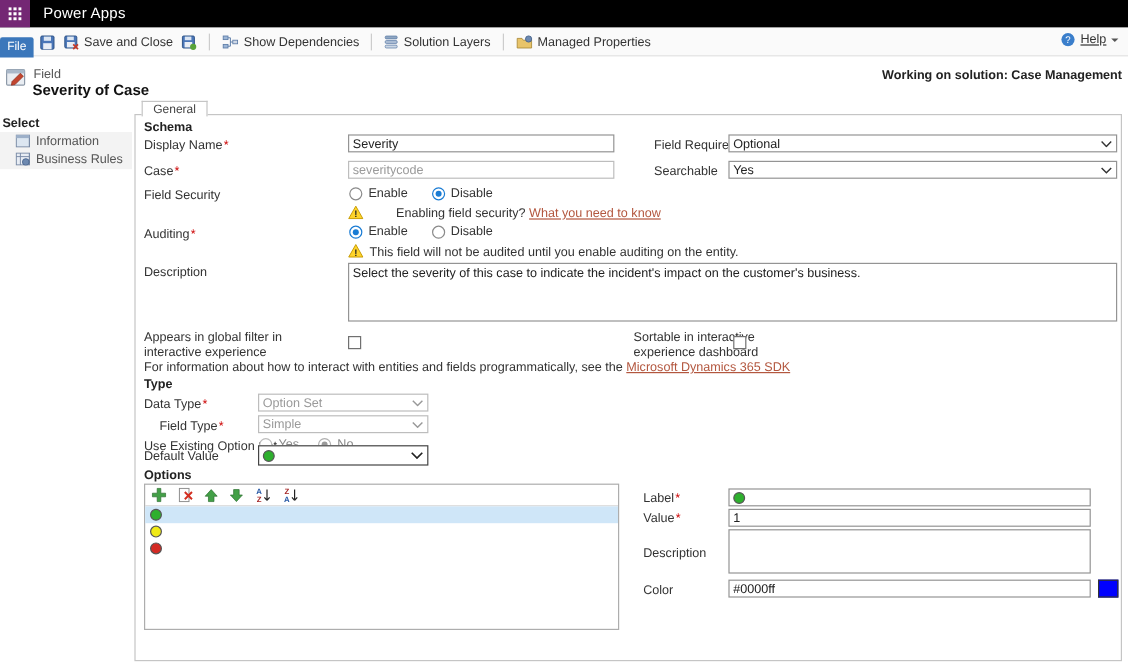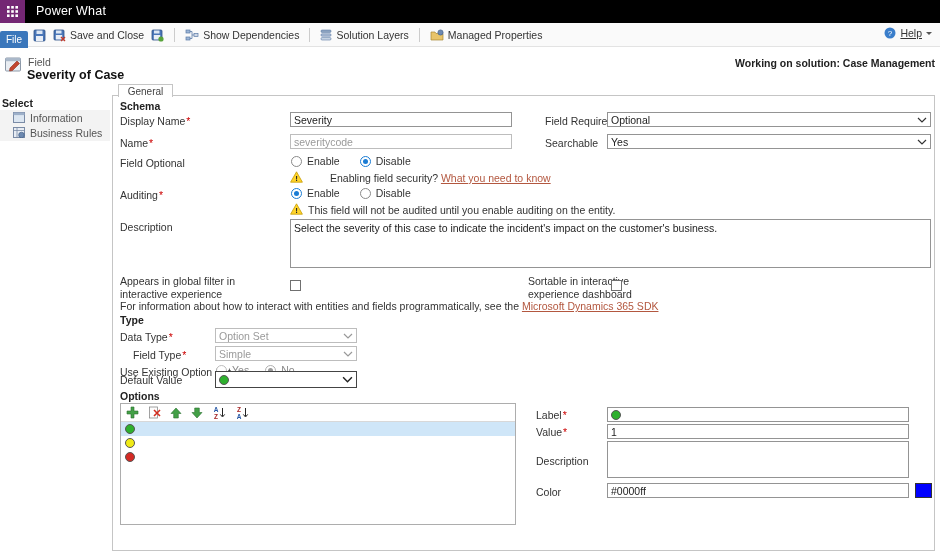--- a/index.html
+++ b/index.html
@@ -75,21 +75,21 @@
             <rect x="8.4" y="0" width="2.6" height="2.6"></rect>
           <rect x="0" y="4.2" width="2.6" height="2.6"></rect>
             <rect x="4.2" y="4.2" width="2.6" height="2.6"></rect>
             <rect x="8.4" y="4.2" width="2.6" height="2.6"></rect>
           <rect x="0" y="8.4" width="2.6" height="2.6"></rect>
             <rect x="4.2" y="8.4" width="2.6" height="2.6"></rect>
             <rect x="8.4" y="8.4" width="2.6" height="2.6"></rect>
         </g>
       </svg>
     </div>
-    <div class="a product">Power What</div>
+    <div class="a product">Power Apps</div>
   </div>
 
   <div class="a cmdbar"></div>
   <div class="a filetab">File</div>
 
   <div class="a cmdleft">
     <span class="cmdbtn">
       <svg width="13" height="13" viewBox="0 0 13 13">
         <rect x="1" y="1" width="11" height="11" rx="1" fill="#4a76b8" stroke="#2d5185" stroke-width="0.8"></rect>
         <rect x="3.5" y="1.5" width="6" height="3.5" fill="#dce6f3"></rect>
@@ -190,34 +190,34 @@
   <div class="a flabel" style="left:545px;top:115px;"><span>Field Requirement</span><span class="req">*</span></div>
   <div class="a box" style="left:607px;top:112px;width:324px;height:15px;">
     <span>Optional</span>
     <span class="chev">
         <svg width="10" height="6" viewBox="0 0 10 6">
           <path d="M1 1 L5 5 L9 1" fill="none" stroke="#333" stroke-width="1.2"></path>
         </svg>
       </span>
   </div>
 
-  <div class="a flabel" style="left:120px;top:137px;"><span>Name</span><span class="req">*</span></div>
+  <div class="a flabel" style="left:120px;top:137px;"><span>Case</span><span class="req">*</span></div>
   <div class="a box dis" style="left:290px;top:134px;width:222px;height:15px;">severitycode</div>
 
   <div class="a flabel" style="left:545px;top:137px;">Searchable</div>
   <div class="a box" style="left:607px;top:134px;width:324px;height:15px;">
     <span>Yes</span>
     <span class="chev">
         <svg width="10" height="6" viewBox="0 0 10 6">
           <path d="M1 1 L5 5 L9 1" fill="none" stroke="#333" stroke-width="1.2"></path>
         </svg>
       </span>
   </div>
 
-  <div class="a flabel" style="left:120px;top:157px;">Field Optional</div>
+  <div class="a flabel" style="left:120px;top:157px;">Field Security</div>
   <div class="a rgroup" style="left:291px;top:155px;">
     <span class="radio"></span>
     <span>Enable</span>
     <span style="width:10px;"></span>
     <span class="radio checked"></span>
     <span>Disable</span>
   </div>
 
   <svg class="a" style="left:290px;top:171px;" width="13" height="12" viewBox="0 0 13 12">
     <path d="M6.5 0.8 L12.4 11.2 H0.6 z" fill="#ffd42a" stroke="#c59a00" stroke-width="0.8"></path>

